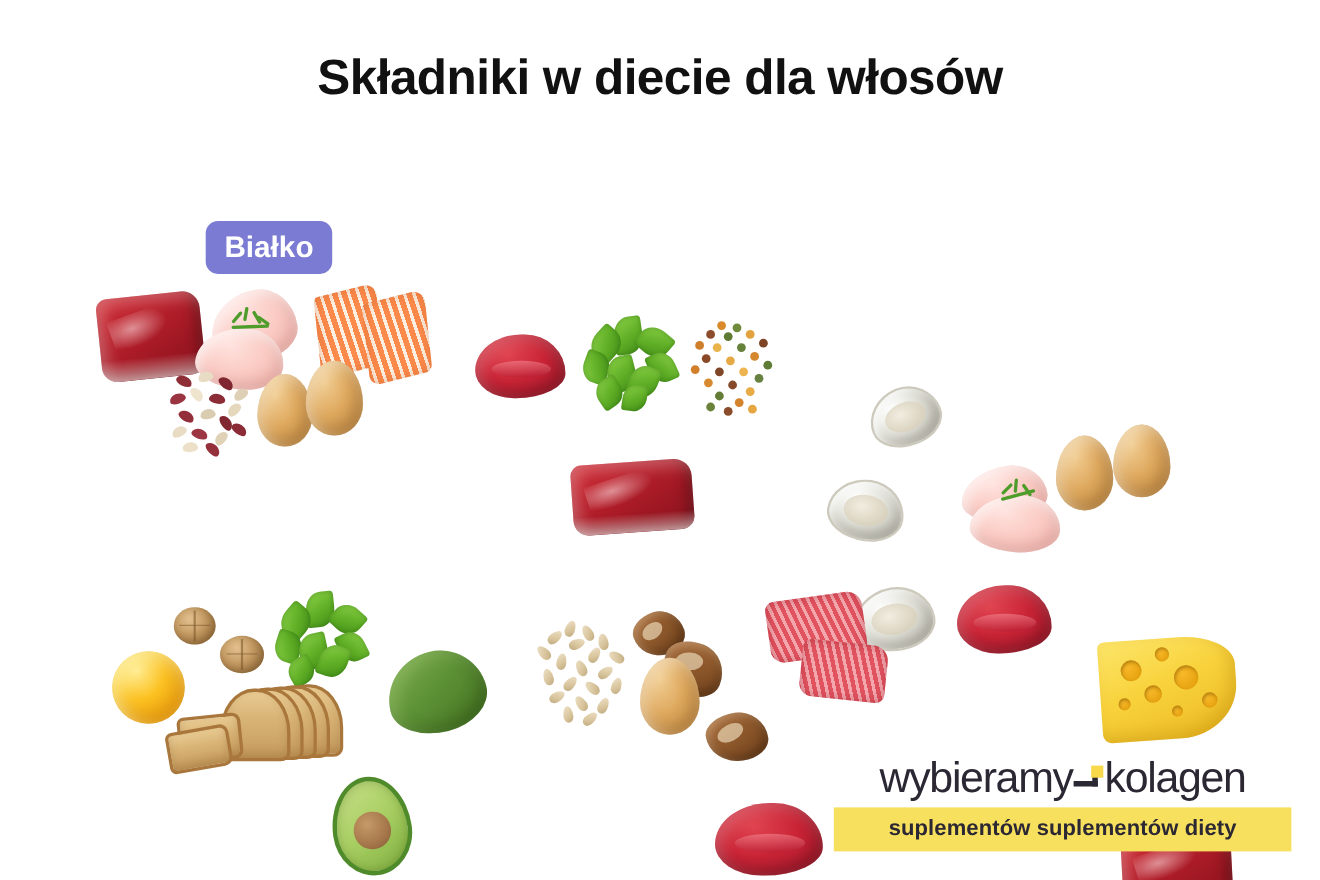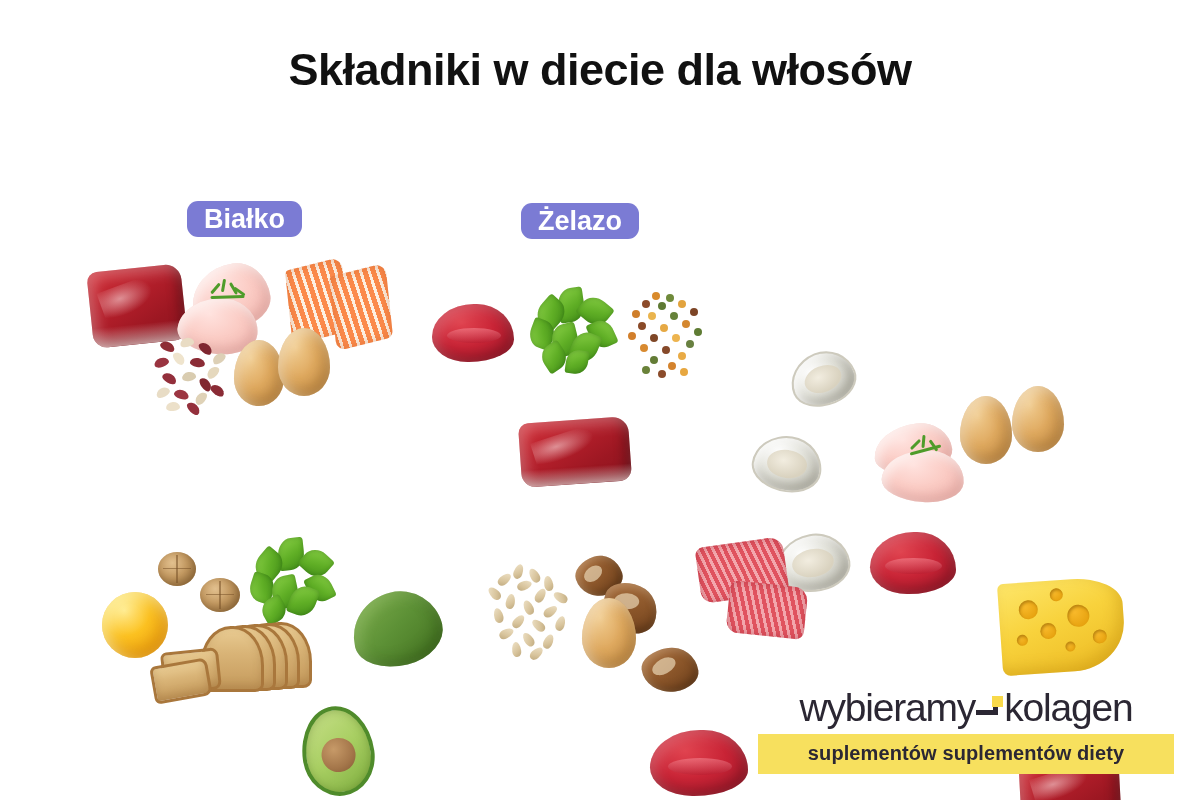--- a/index.html
+++ b/index.html
@@ -33,21 +33,21 @@
     position: absolute;
     display: flex;
     align-items: center;
     justify-content: center;
     background: #7b7bd4;
     color: #ffffff;
     font-size: 27px;
     font-weight: bold;
     border-radius: 11px;
     padding: 0 17px;
-    height: 36px;
+    height: 48px;
     white-space: nowrap;
     z-index: 30;
   }
   #badge-bialko  { left: 187px; top: 201px; }
   #badge-zelazo  { left: 521px; top: 203px; }
   #badge-cynk    { left: 896px; top: 298px; }
   #badge-biotyna { left: 185px; top: 473px; }
   #badge-selen   { left: 580px; top: 474px; }
 
   
@@ -318,23 +318,20 @@
       <i style="left:44px;  top:60px; width:14px; height:9px;  background:#dfd2b7; transform:rotate(-50deg);"></i>
       <i style="left:60px;  top:52px; width:15px; height:9px;  background:#8a2b35; transform:rotate(35deg);"></i>
       <i style="left:16px;  top:68px; width:14px; height:9px;  background:#ece0c9; transform:rotate(-5deg);"></i>
       <i style="left:36px;  top:70px; width:15px; height:9px;  background:#94303c; transform:rotate(45deg);"></i>
     </div>
 
     <div class="food egg" style="left:152px; top:82px; width:50px; height:66px;"></div>
     <div class="food egg" style="left:196px; top:70px; width:52px; height:68px;"></div>
   </div>
 
-  <div class="badge" id="badge-zelazo">
-    <span>Żelazo</span>
-  </div>
 
   <div class="food-group" id="group-zelazo">
     <div class="food liver" style="left:4px; top:16px; width:82px; height:58px;"></div>
 
     <div class="greens" style="left:100px; top:0px; width:90px; height:86px;">
       <span style="left:30px; top:0px;  width:26px; height:34px; transform:rotate(-8deg);"></span>
       <span style="left:8px;  top:12px; width:30px; height:26px; transform:rotate(-48deg);"></span>
       <span style="left:52px; top:10px; width:30px; height:26px; transform:rotate(40deg);"></span>
       <span style="left:0px;  top:34px; width:28px; height:24px; transform:rotate(-70deg);"></span>
       <span style="left:60px; top:34px; width:28px; height:24px; transform:rotate(66deg);"></span>

